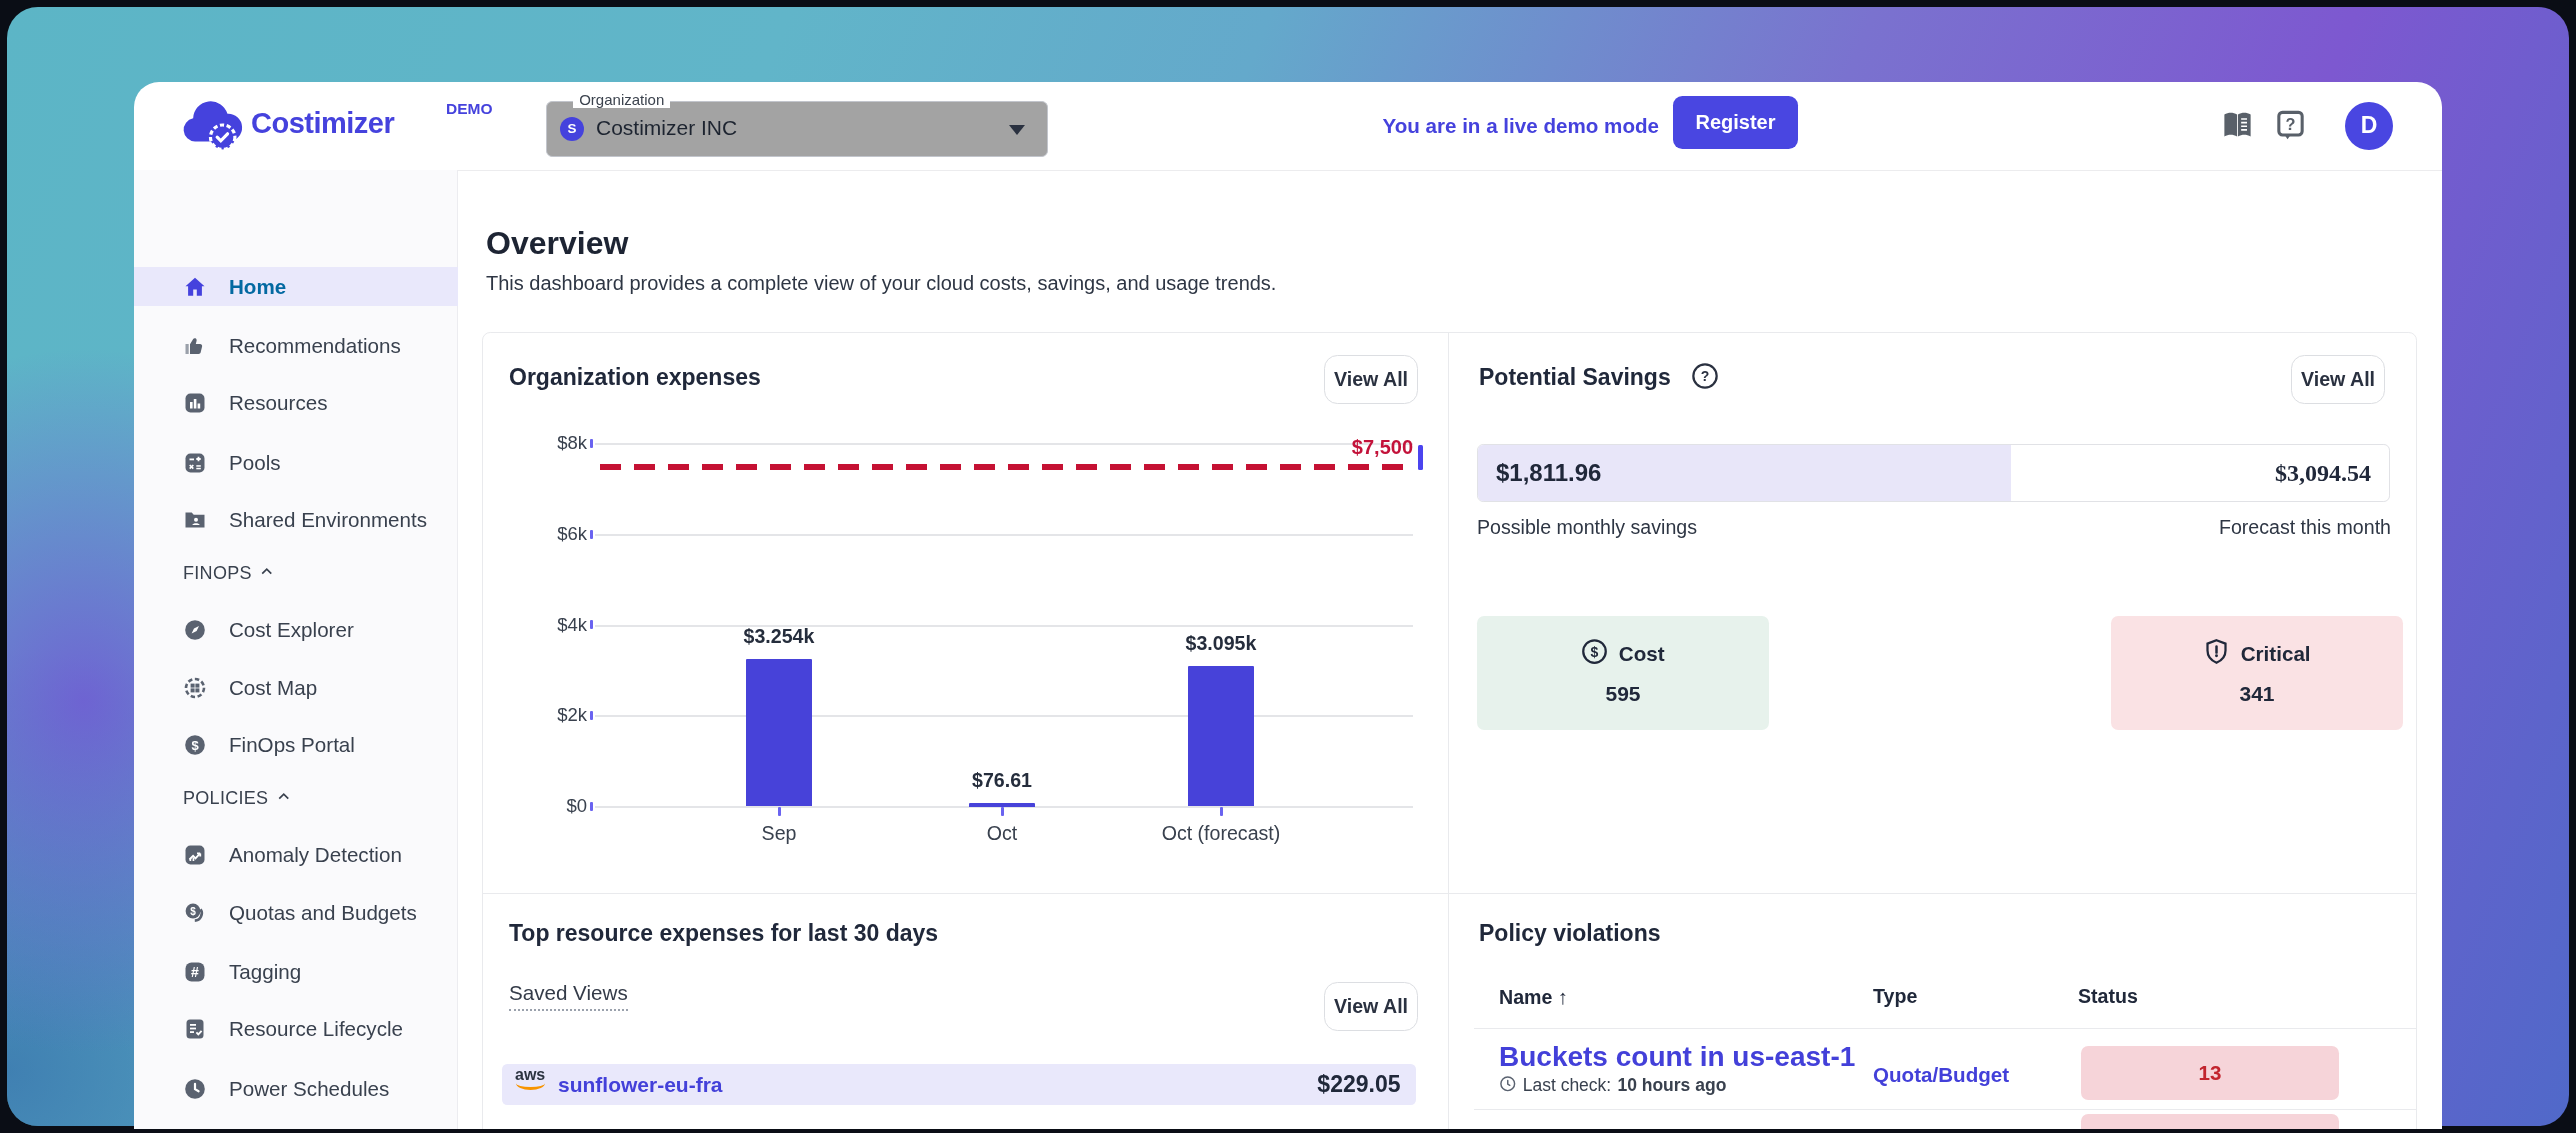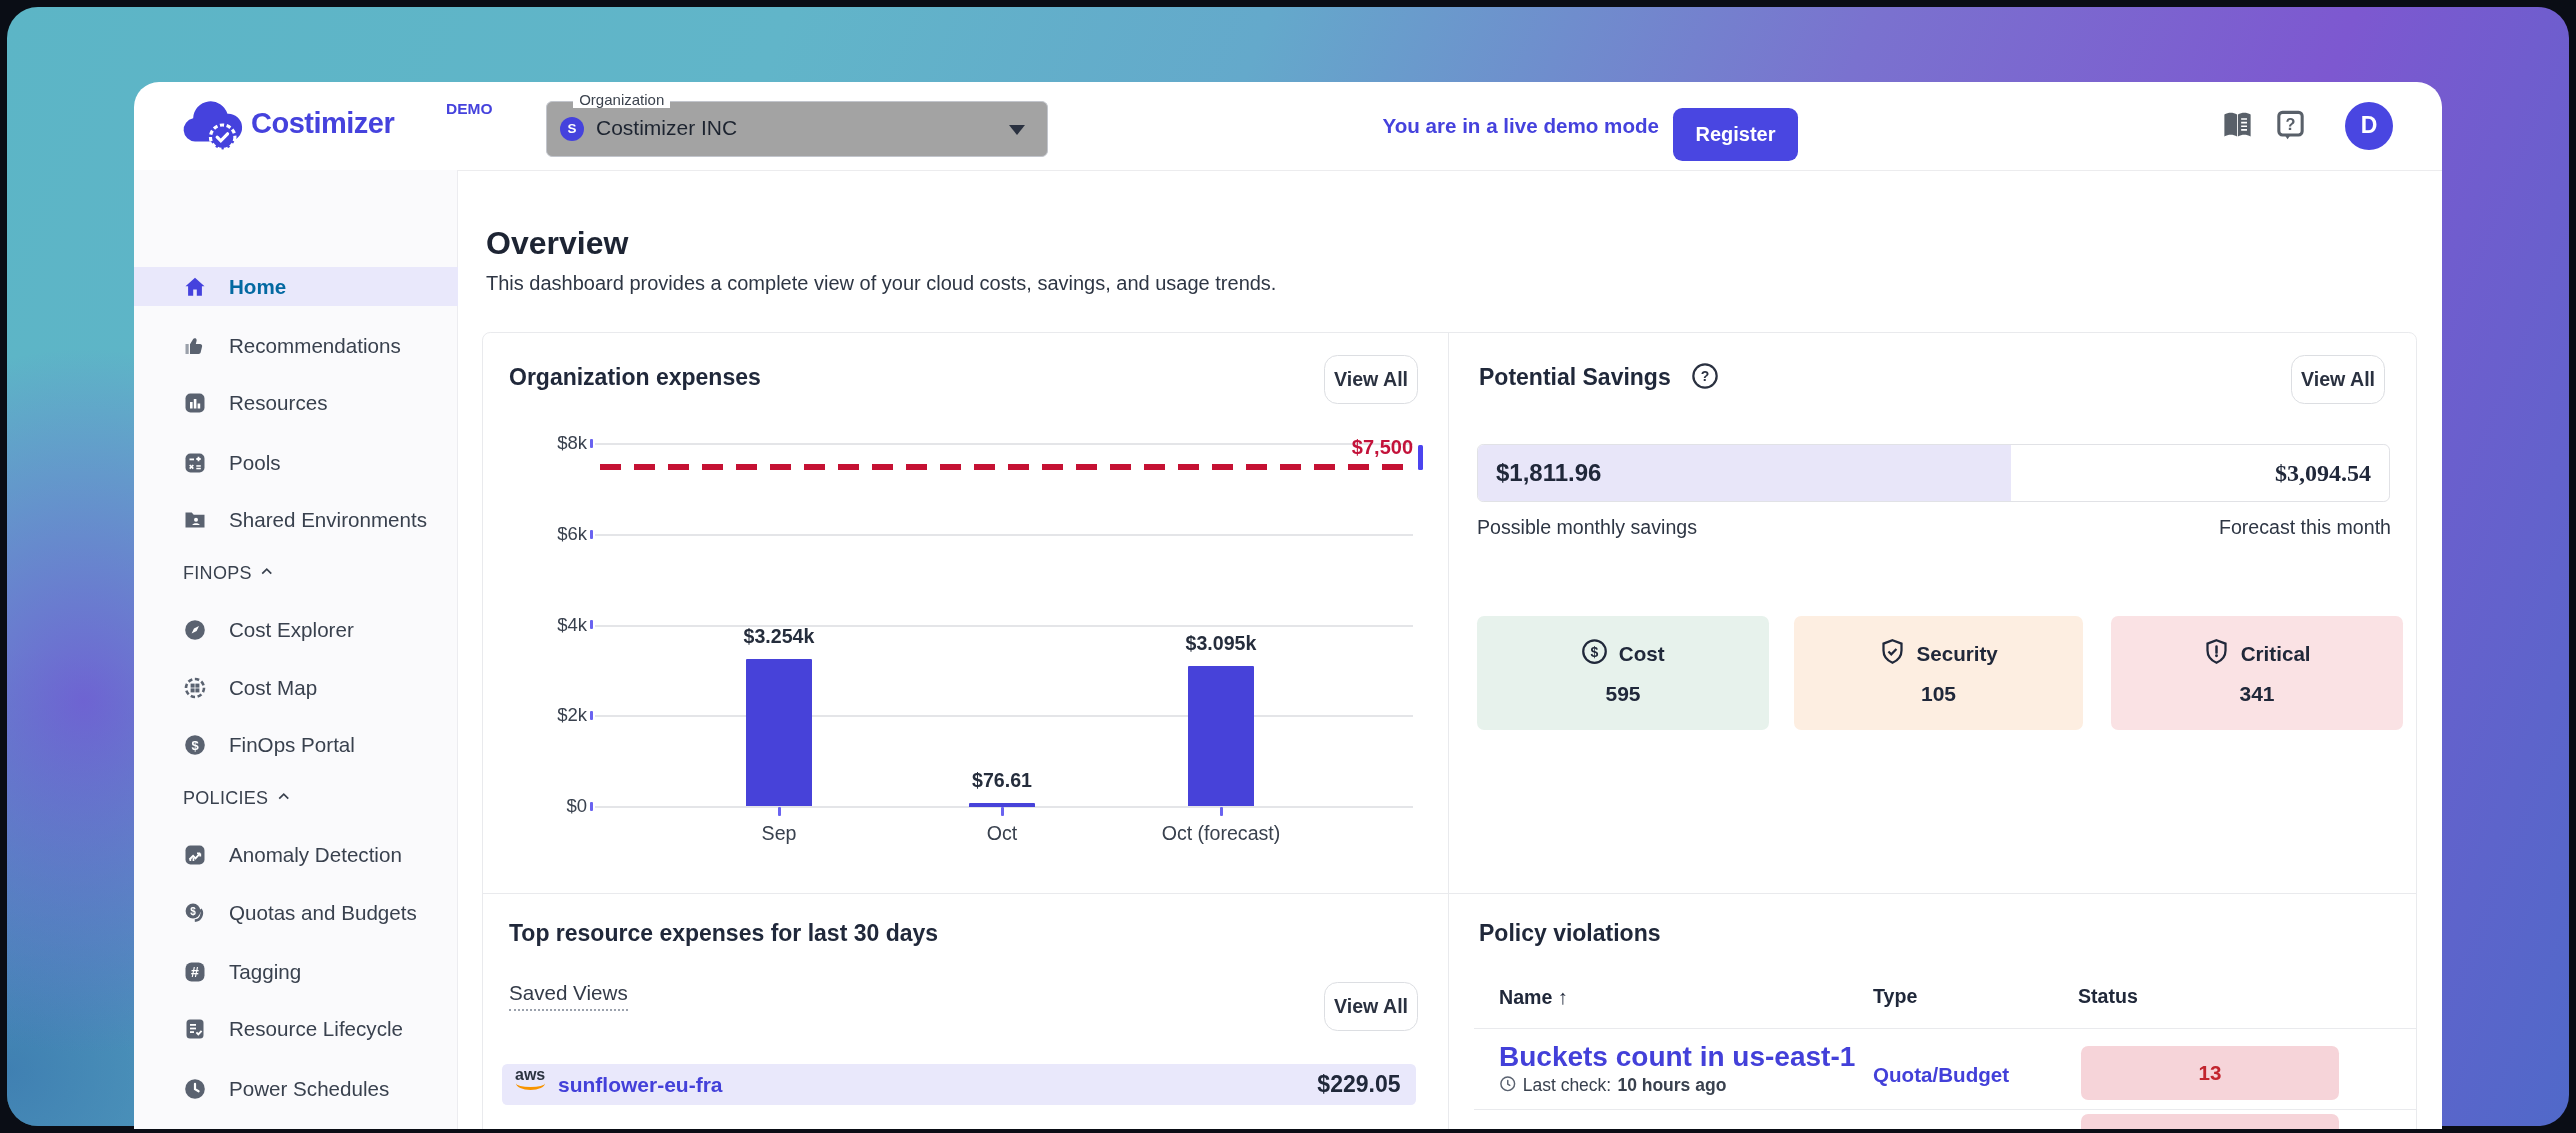--- a/index.html
+++ b/index.html
@@ -22,21 +22,21 @@
   .brand-text{position:absolute;left:117px;top:25px;font-size:29px;font-weight:800;color:#4542dd;letter-spacing:-0.5px;}
   .brand-badge{position:absolute;left:312px;top:17.5px;font-size:15.5px;font-weight:800;color:#4542dd;}
   .org-field{position:absolute;left:412px;top:18.5px;width:502px;height:56px;border:1.5px solid #c2c5cc;border-radius:6.2px;background:#a3a3a3;}
   .org-legend{position:absolute;left:26px;top:-10.3px;font-size:15px;color:#3c434e;background:#fff;padding:0 6.2px;}
   .org-avatar{position:absolute;left:13px;top:15px;width:24px;height:24px;border-radius:50%;background:#4542dd;color:#fff;
               font-size:13.4px;font-weight:700;display:flex;align-items:center;justify-content:center;}
   .org-name{position:absolute;left:49px;top:0;height:53px;display:flex;align-items:center;font-size:21px;color:#1d2430;}
   .org-caret{position:absolute;right:21.6px;top:23px;width:0;height:0;border-left:8.8px solid transparent;border-right:8.8px solid transparent;border-top:10.8px solid #2a3140;}
   .demo-notice{position:absolute;left:1216px;top:0;width:309px;height:88px;display:flex;align-items:center;justify-content:flex-end;
                font-size:20.6px;font-weight:700;color:#4542dd;}
-  .register-btn{position:absolute;left:1539px;top:26px;width:125px;height:53px;border-radius:9.3px;background:#4946e1;color:#fff;
+  .register-btn{position:absolute;left:1539px;top:14px;width:125px;height:53px;border-radius:9.3px;background:#4946e1;color:#fff;
                 font-size:20px;font-weight:600;display:flex;align-items:center;justify-content:center;border:none;}
   .top-ico{position:absolute;top:26px;width:35px;height:35px;}
   .avatar-user{position:absolute;left:2211px;top:19.6px;width:48px;height:48px;border-radius:50%;background:#4946e1;color:#fff;
                font-size:23px;font-weight:600;display:flex;align-items:center;justify-content:center;}
   
   .sidebar{position:absolute;left:0;top:88px;width:324px;height:960px;background:#fafafc;border-right:1px solid #ececf0;}
   .nav-item{position:absolute;left:0;width:324px;height:39px;display:flex;align-items:center;cursor:pointer;}
   .nav-item.active{background:#e9e8fb;}
   .nav-ico{position:absolute;left:49px;width:24px;height:24px;display:flex;align-items:center;justify-content:center;}
   .nav-label{position:absolute;left:95px;font-size:20.6px;color:#39414e;white-space:nowrap;}
@@ -365,30 +365,20 @@
     <div class="chip" style="left:1343px;width:292px;background:#e7f2ec;">
       <div class="chip-head">
         <span><svg viewBox="0 0 24 24" width="27" height="27" style="font-size:40px">
               <circle cx="12" cy="12" r="10" fill="none" stroke="#20283a" stroke-width="2"></circle>
               <text x="12" y="16.6" text-anchor="middle" font-size="12.5" font-weight="bold" fill="#20283a">$</text>
             </svg></span>
         <span>Cost</span>
       </div>
       <div class="chip-value">595</div>
     </div>
-    <div class="chip" style="left:1660px;width:289px;background:#fdeee1;">
-      <div class="chip-head">
-        <span><svg viewBox="0 0 24 24" width="27" height="27">
-              <path d="M12 2l8 3v6.2c0 4.9-3.3 8.9-8 10.8-4.7-1.9-8-5.9-8-10.8V5z" fill="none" stroke="#20283a" stroke-width="2"></path>
-              <path d="M8.4 12l2.5 2.5 4.6-4.7" stroke="#20283a" stroke-width="2" fill="none"></path>
-            </svg></span>
-        <span>Security</span>
-      </div>
-      <div class="chip-value">105</div>
-    </div>
     <div class="chip" style="left:1977px;width:292px;background:#fae2e4;">
       <div class="chip-head">
         <span><svg viewBox="0 0 24 24" width="27" height="27">
               <path d="M12 2l8 3v6.2c0 4.9-3.3 8.9-8 10.8-4.7-1.9-8-5.9-8-10.8V5z" fill="none" stroke="#20283a" stroke-width="2"></path>
               <path d="M12 7.5v5.5" stroke="#20283a" stroke-width="2.2" stroke-linecap="round"></path>
               <circle cx="12" cy="15.8" r="1.3" fill="#20283a"></circle>
             </svg></span>
         <span>Critical</span>
       </div>
       <div class="chip-value">341</div>

